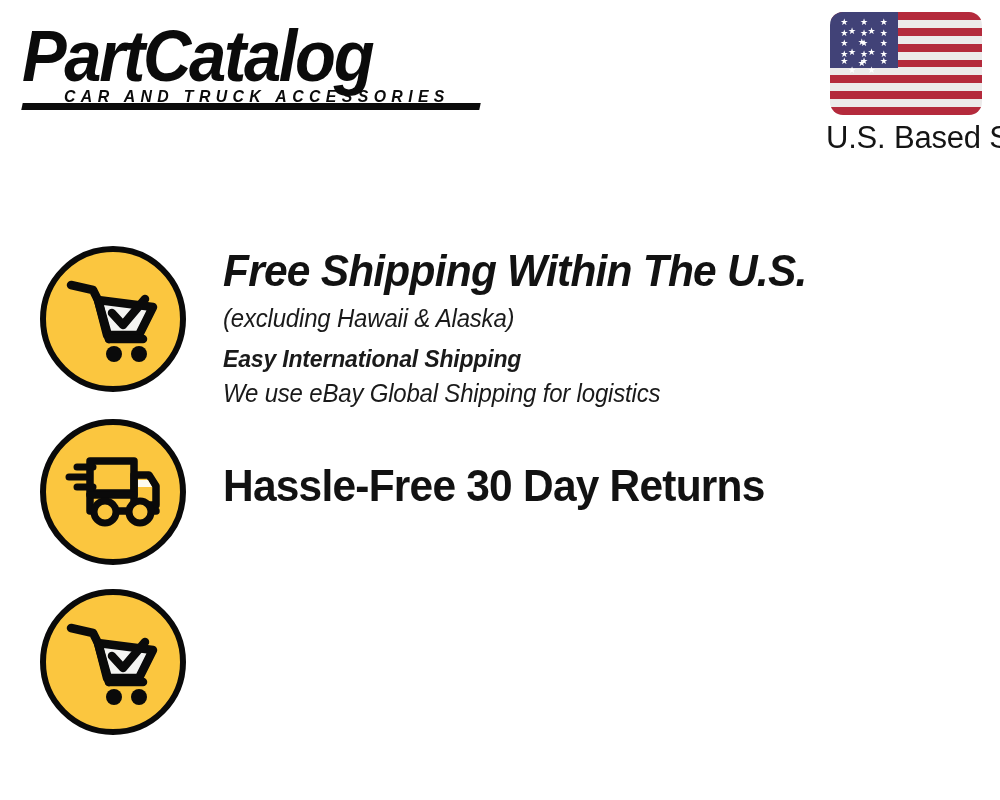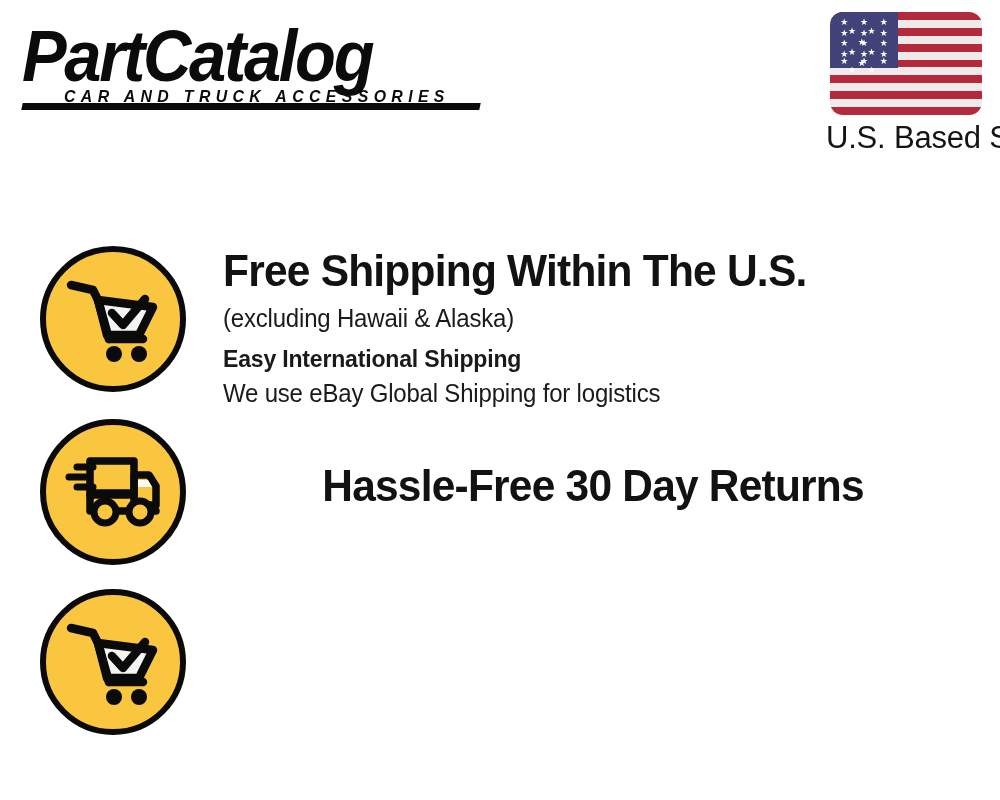--- a/index.html
+++ b/index.html
@@ -133,21 +133,21 @@
     width: 1000px;
   }
   .feature-row {
     position: absolute;
     left: 40px;
     width: 950px;
     display: flex;
     align-items: flex-start;
   }
   #feature-row-0 { top: 6px; }
-  #feature-row-1 { top: 179px; text-align: center; }
+  #feature-row-1 { top: 179px; }
   #feature-row-2 { top: 349px; }
 
   .badge {
     position: relative;
     flex: 0 0 auto;
     width: 146px;
     height: 146px;
     border-radius: 50%;
     background: #FBC63F;
     border: 6px solid #0a0a0a;
@@ -158,21 +158,21 @@
     left: 50%;
     top: 50%;
     transform: translate(-50%, -50%);
   }
 
   .feature-text {
     flex: 1 1 auto;
     padding-left: 37px;
   }
   
-  #feature-row-0 .feature-text { padding-top: 0px; }
+  #feature-row-0 .feature-text { padding-top: 0px; font-style: italic; }
   #feature-row-1 .feature-text { padding-top: 42px; }
   #feature-row-2 .feature-text { padding-top: 42px; }
 
   .headline {
     font-family: "Liberation Sans", sans-serif;
     font-weight: bold;
     font-size: 44px;
     line-height: 50px;
     letter-spacing: -0.8px;
     color: #121212;

